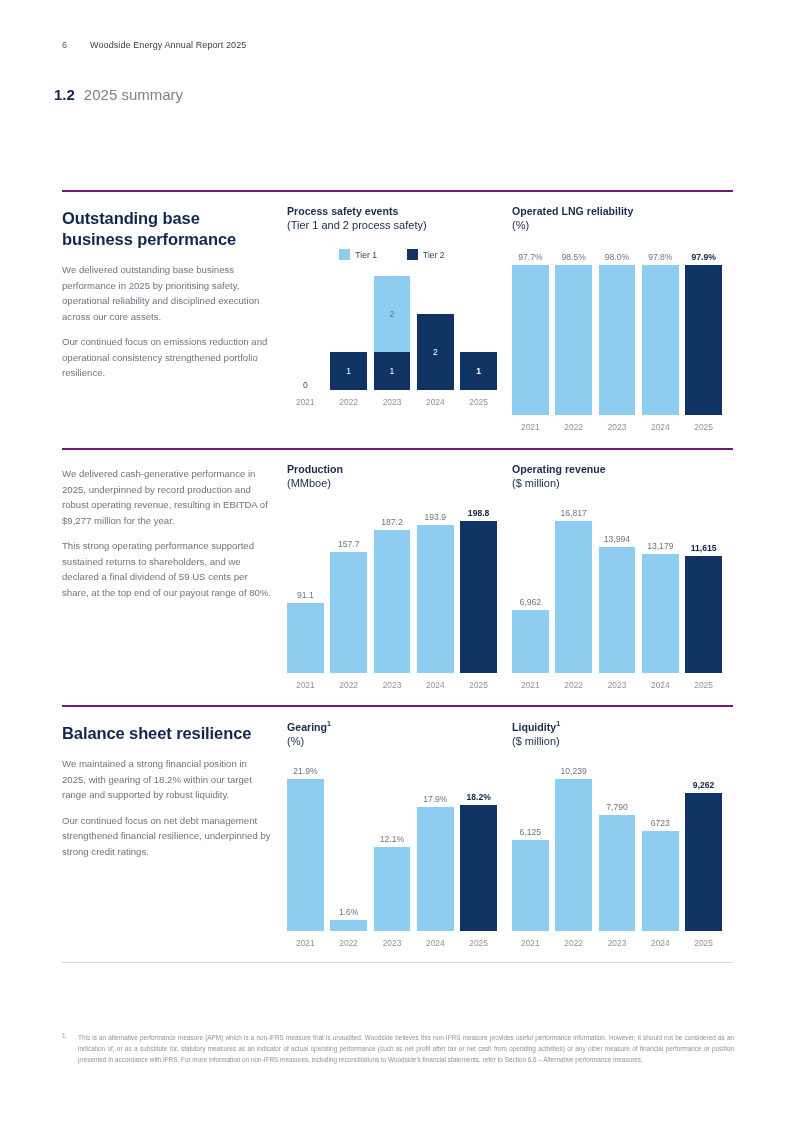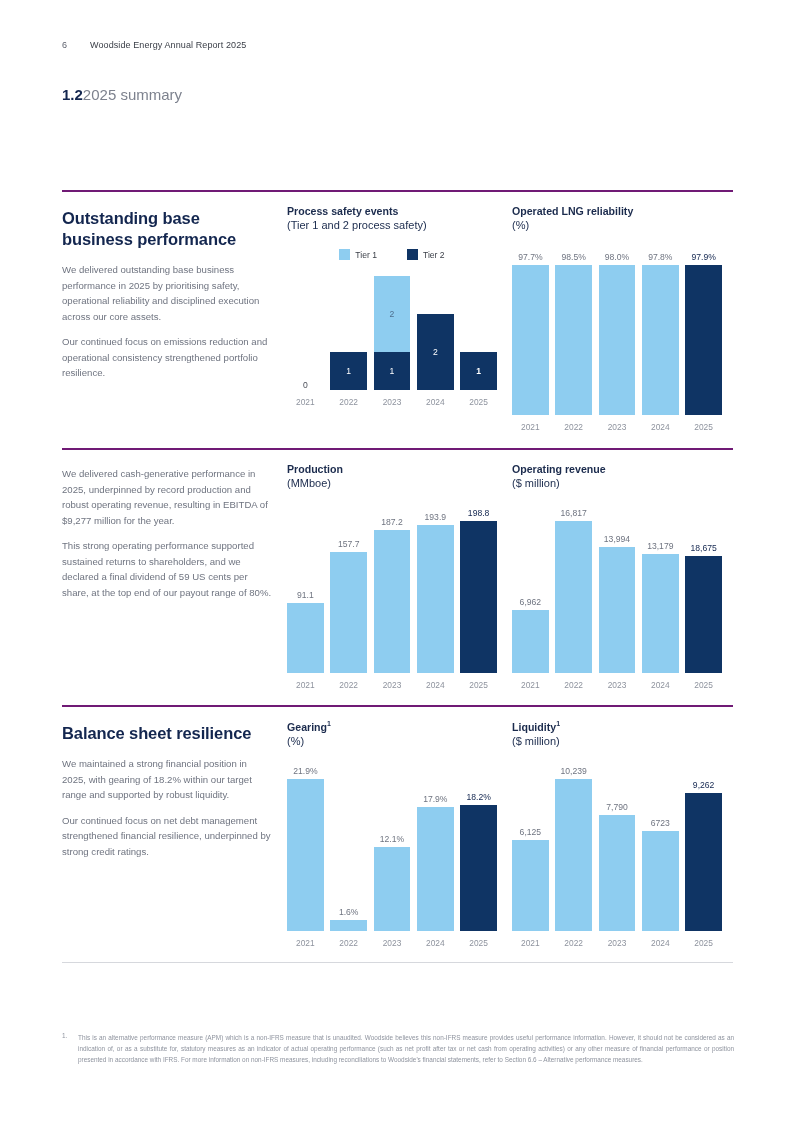--- a/index.html
+++ b/index.html
@@ -10,21 +10,21 @@
     color: #2b2b33;
     overflow: hidden;
   }
   .page { position: relative; width: 793px; height: 1121px; }
 
   
   .pg-header { position: absolute; left: 62px; top: 40px; display: flex; align-items: baseline; }
   .pg-num { font-size: 9px; color: #5b5f6b; width: 28px; }
   .pg-doc { font-size: 9px; color: #3c4049; letter-spacing: .1px; }
 
-  .sect-title { position: absolute; left: 62px; top: 86px; display: flex; align-items: baseline; }
+  .sect-title { position: absolute; left: 54px; top: 86px; display: flex; align-items: baseline; gap: 9px; }
   .sect-num { font-size: 15px; font-weight: bold; color: #13264f; }
   .sect-name { font-size: 15px; color: #7d828e; }
 
   
   .row { position: absolute; left: 62px; width: 671px; border-top: 2px solid #701a75; }
   .row-inner { position: relative; height: 100%; }
 
   .col-text { position: absolute; left: 0; top: 16px; width: 210px; }
   .col-chart-a { position: absolute; left: 225px; top: 12px; width: 210px; }
   .col-chart-b { position: absolute; left: 450px; top: 12px; width: 210px; }
@@ -50,21 +50,21 @@
   
   .chart { position: relative; }
   .plot { position: relative; display: flex; align-items: flex-end; justify-content: space-between; }
   .bslot { position: relative; width: 17.5%; height: 100%; display: flex; flex-direction: column; justify-content: flex-end; align-items: center; }
   .bar { width: 100%; position: relative; }
   .vlabel {
     position: absolute; left: 0; width: 100%; text-align: center;
     font-size: 8.6px; color: #6f7480; white-space: nowrap;
   }
   .vlabel.above { bottom: 100%; margin-bottom: 3px; }
-  .vlabel.hl { color: #13264f; font-weight: normal; }
+  .vlabel.hl { color: #13264f; font-weight: bold; }
   .xaxis { display: flex; justify-content: space-between; margin-top: 7px; }
   .xtick { width: 17.5%; text-align: center; font-size: 8.4px; color: #8e939e; }
 
   
   .seg { width: 100%; position: relative; }
   .seg .num {
     position: absolute; left: 0; width: 100%; text-align: center;
     font-size: 8.6px; color: #ffffff; top: 50%; transform: translateY(-50%);
   }
   .zero-lab { position: absolute; bottom: 0; width: 100%; text-align: center; font-size: 8.6px; color: #4a4e58; }
@@ -279,21 +279,21 @@
                 <span class="vlabel above">13,994</span>
               </div>
             </div>
             <div class="bslot">
               <div class="bar" style="height:119px;background:#8ecdf0;">
                 <span class="vlabel above">13,179</span>
               </div>
             </div>
             <div class="bslot">
               <div class="bar" style="height:117px;background:#0f3464;">
-                <span class="vlabel above hl">18,675</span>
+                <span class="vlabel above hl">11,615</span>
               </div>
             </div>
           </div>
           <div class="xaxis">
             <span class="xtick">2021</span>
             <span class="xtick">2022</span>
             <span class="xtick">2023</span>
             <span class="xtick">2024</span>
             <span class="xtick">2025</span>
           </div>

